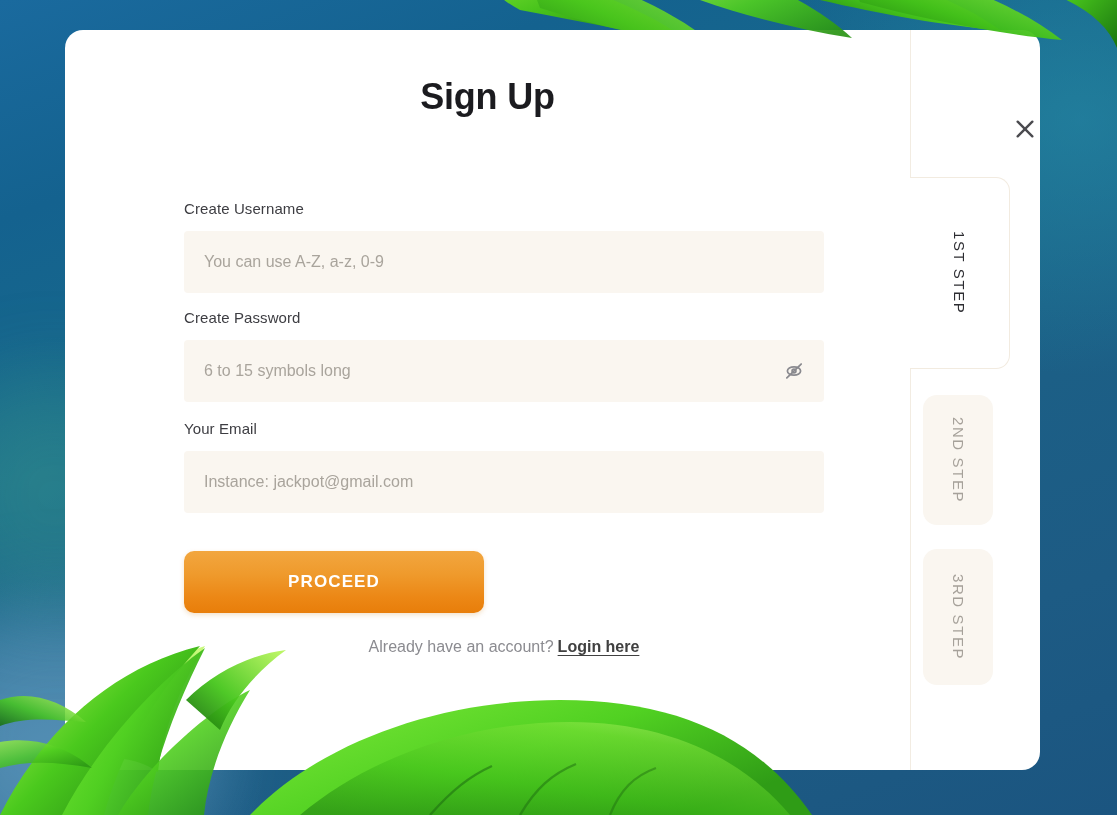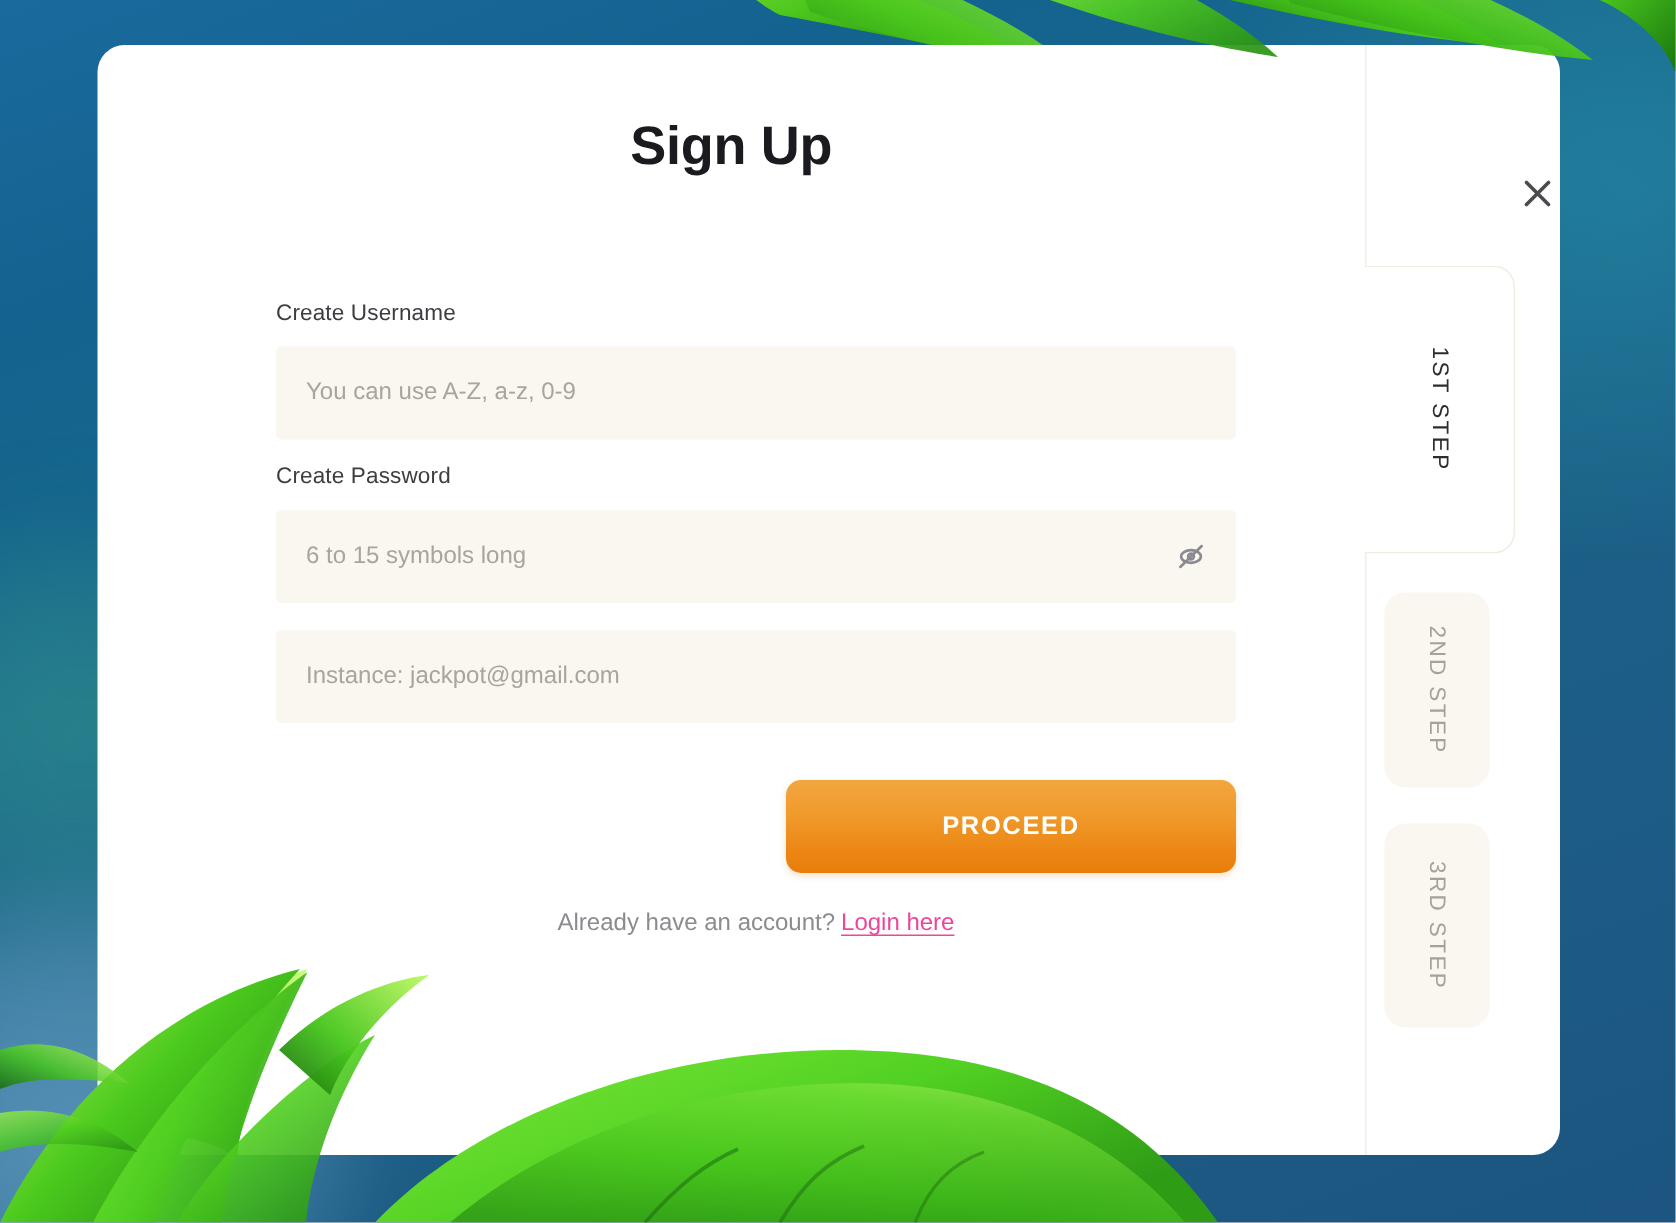--- a/index.html
+++ b/index.html
@@ -162,21 +162,21 @@
   }
 
   .field.gap-username { margin-bottom: 16px; }
   .field.gap-password { margin-bottom: 18px; }
   .field.gap-email    { margin-bottom: 0; }
 
   
   #proceed-row {
     margin-top: 38px;
     display: flex;
-    justify-content: flex-end;
+    justify-content: flex-start;
   }
   #proceed-button {
     width: 300px;
     height: 62px;
     border: none;
     border-radius: 10px;
     background: linear-gradient(180deg, #f2a63f 0%, #ef9a2c 38%, #ec8715 75%, #e87e0a 100%);
     color: #ffffff;
     font-family: "Liberation Sans", sans-serif;
     font-size: 17px;
@@ -187,22 +187,22 @@
   }
 
   
   #login-row {
     margin-top: 25px;
     text-align: center;
     font-size: 16px;
     color: #8b8b90;
   }
   #login-link {
-    color: #ec4899;
-    font-weight: normal;
+    color: #404040;
+    font-weight: bold;
     text-decoration: underline;
     text-underline-offset: 3px;
     cursor: pointer;
     margin-left: 4px;
   }
 
   
   #step-rail {
     position: absolute;
     left: 845px;
@@ -307,20 +307,21 @@
             <svg width="22" height="22" viewBox="0 0 24 24" fill="none" stroke="#8a8a8f" stroke-width="1.9" stroke-linecap="round">
               <ellipse cx="12" cy="12" rx="7.2" ry="4.6"></ellipse>
               <circle cx="12" cy="12" r="2.1"></circle>
               <line x1="4.2" y1="19.6" x2="19.8" y2="4.4"></line>
             </svg>
           </button>
         </div>
       </div>
 
       <div class="field gap-email">
+        <label class="field-label">Your Email</label>
         <div class="input-shell">
           <input type="text" placeholder="Instance: jackpot@gmail.com" style="">
         </div>
       </div>
 
       <div id="proceed-row">
         <button id="proceed-button">PROCEED</button>
       </div>
 
       <div id="login-row">

